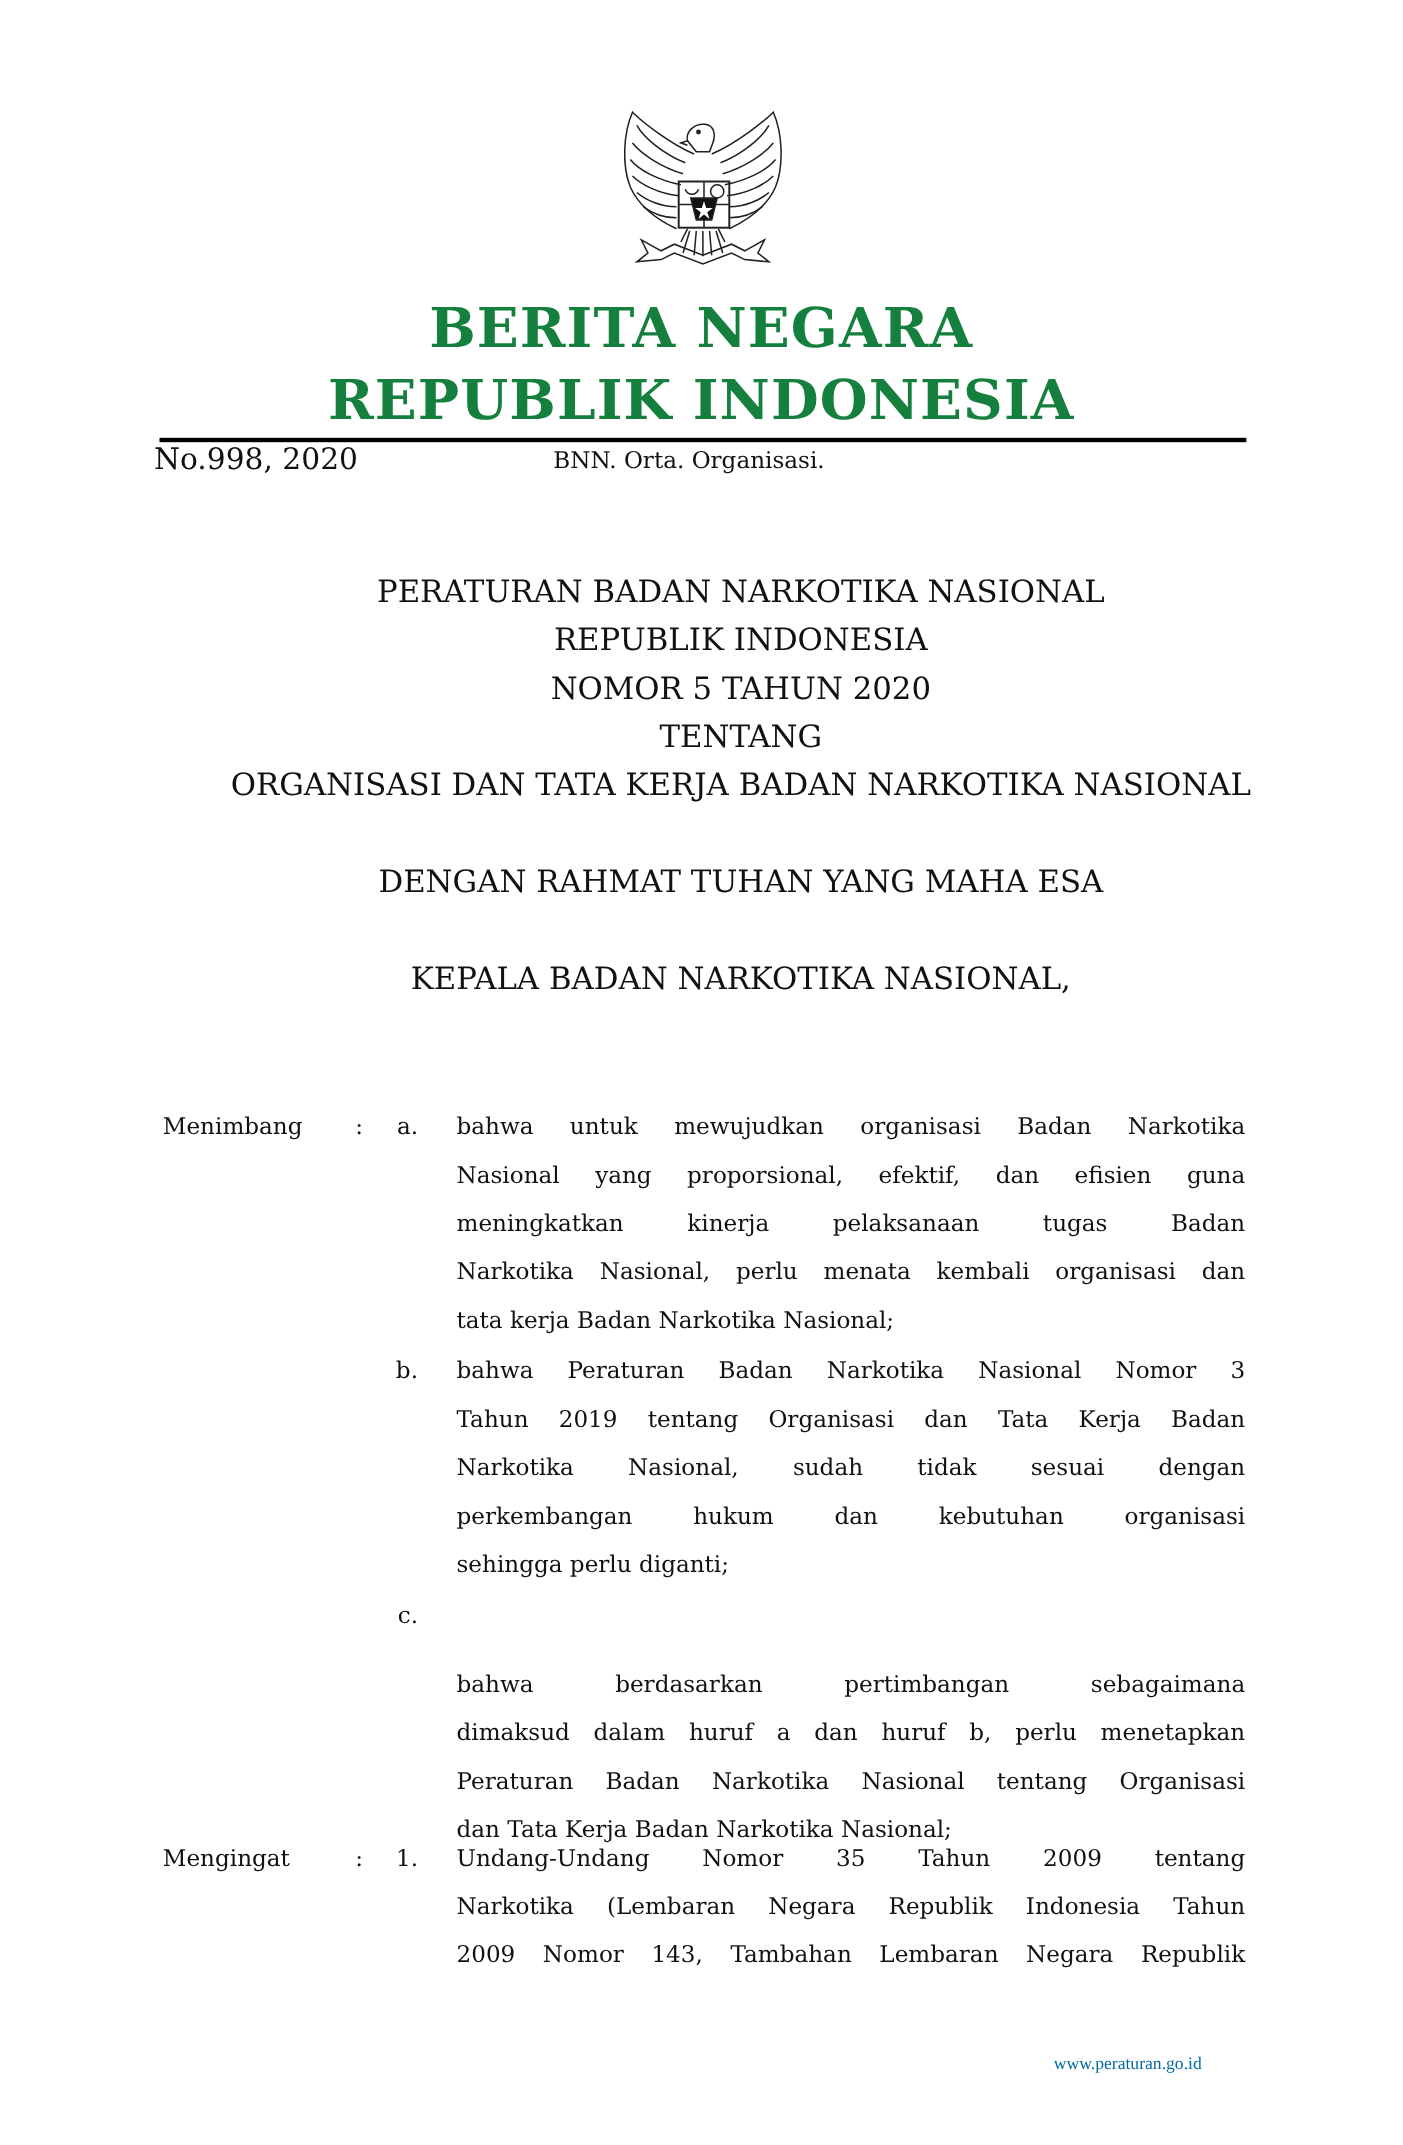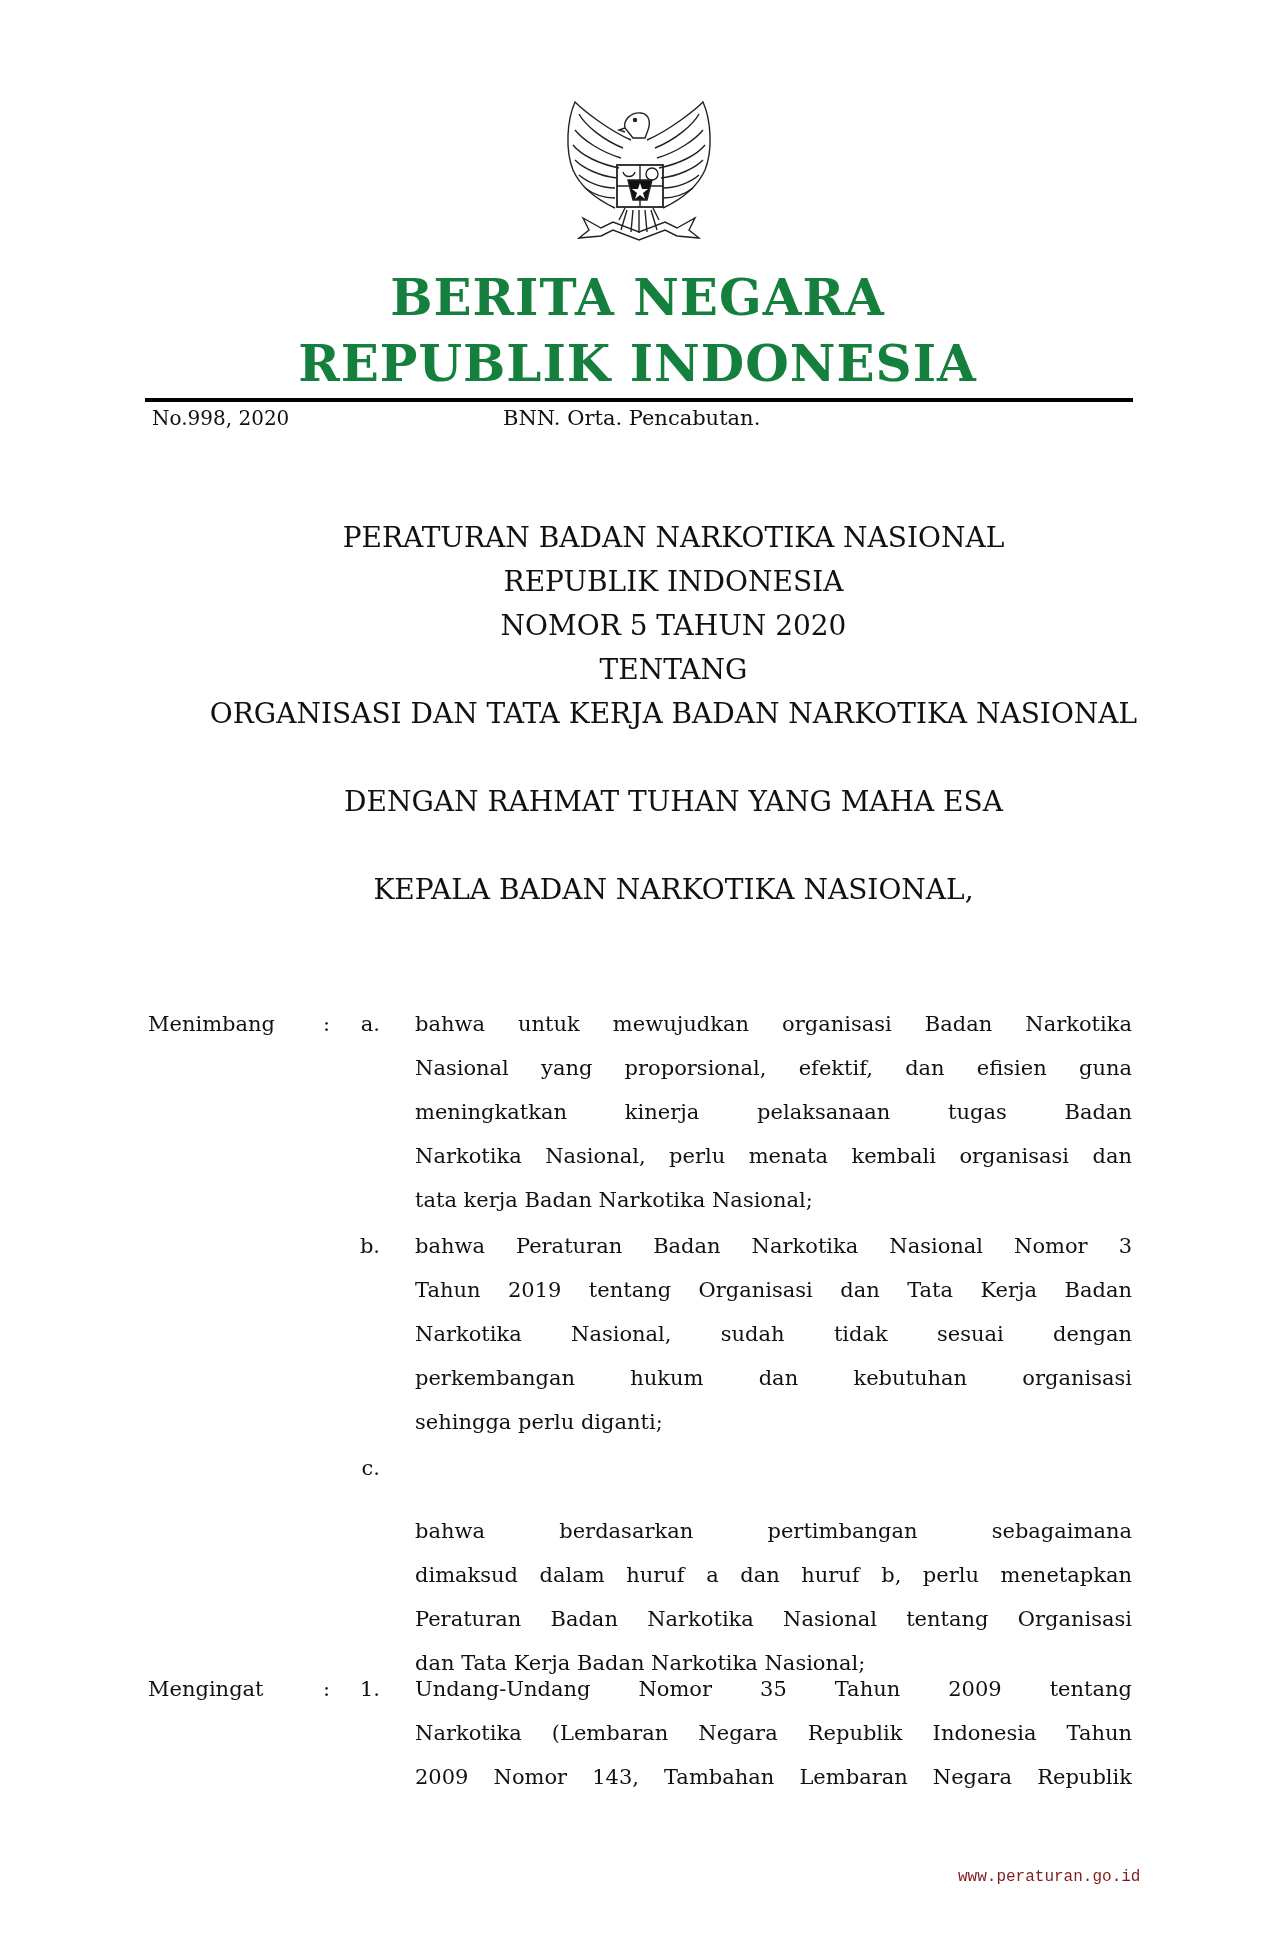--- a/index.html
+++ b/index.html
@@ -5,34 +5,34 @@
   html, body { margin: 0; padding: 0; background: #ffffff; }
   body { width: 1275px; height: 1950px; position: relative; overflow: hidden;
          font-family: "DejaVu Serif", "Liberation Serif", serif; color: #111; }
   .emblem { position: absolute; left: 553px; top: 100px; width: 172px; height: 152px; }
   .masthead { position: absolute; left: 0; width: 1275px; text-align: center;
               font-family: "DejaVu Serif", serif; font-weight: bold; color: #15803d;
               letter-spacing: 1px; }
   .mh1 { top: 268px; font-size: 50px; line-height: 60px; }
   .mh2 { top: 334px; font-size: 50px; line-height: 60px; }
   .rule { position: absolute; left: 145px; width: 988px; top: 398px; height: 4px; background: #000; }
-  .meta-no { position: absolute; left: 152px; top: 404px; font-size: 20px; line-height: 28px; }
+  .meta-no { position: absolute; left: 140px; top: 404px; font-size: 27px; line-height: 28px; }
   .meta-cat { position: absolute; left: 503px; top: 404px; font-size: 21px; line-height: 28px; }
   .center-line { position: absolute; left: 0; width: 1275px; text-align: center;
                  font-size: 28px; line-height: 28px; padding-left: 36px; }
   .row { position: absolute; font-size: 21px; line-height: 28px; text-align: right; }
   .label { left: 148px; }
   .colon { left: 323px; }
   .num { width: 60px; text-align: right; }
   .para { position: absolute; left: 415px; width: 717px; font-size: 21px; line-height: 44px;
           text-align: justify; text-align-last: justify; }
   .para span.line { display: block; text-align: justify; text-align-last: justify; }
   .para span.line.end { text-align-last: left; }
-  .footer-url { position: absolute; left: 958px; top: 1868px; font-family: Liberation Mono, monospace;
-                font-size: 16px; color: #7f1d1d; }
+  .footer-url { position: absolute; left: 958px; top: 1868px; font-family: Liberation Serif, serif;
+                font-size: 16px; color: #0369a1; }
 </style>
 </head>
 <body>
 
 <div class="emblem">
   <svg width="172" height="152" viewBox="0 0 172 152" fill="none" stroke="#222" stroke-width="1.4">
 
     <path d="M78 40 C55 30 30 10 22 2 C14 20 12 50 20 70 C28 88 45 100 62 108"></path>
     <path d="M70 48 C50 40 32 25 26 14"></path>
       <path d="M68 58 C48 52 30 40 22 30"></path>
@@ -66,21 +66,21 @@
     <path d="M30 118 L48 128 L60 122 L86 132 L112 122 L124 128 L142 118 L136 130 L146 138 L124 136 L112 130 L86 140 L60 130 L48 136 L26 138 L36 130 Z" stroke-width="1.4"></path>
 
     <path d="M72 108 L66 120 M100 108 L106 120"></path>
   </svg>
 </div>
 
 <div class="masthead mh1">BERITA NEGARA</div>
 <div class="masthead mh2">REPUBLIK INDONESIA</div>
 <div class="rule"></div>
 <div class="meta-no">No.998, 2020</div>
-<div class="meta-cat">BNN. Orta. Pencabutan.</div>
+<div class="meta-cat">BNN. Orta. Organisasi.</div>
 
 <div class="center-line" style="top:524px">PERATURAN BADAN NARKOTIKA NASIONAL</div>
 <div class="center-line" style="top:568px">REPUBLIK INDONESIA</div>
 <div class="center-line" style="top:612px">NOMOR 5 TAHUN 2020</div>
 <div class="center-line" style="top:656px">TENTANG</div>
 <div class="center-line" style="top:700px">ORGANISASI DAN TATA KERJA BADAN NARKOTIKA NASIONAL</div>
 <div class="center-line" style="top:788px">DENGAN RAHMAT TUHAN YANG MAHA ESA</div>
 <div class="center-line" style="top:876px">KEPALA BADAN NARKOTIKA NASIONAL,</div>
 
 <div class="row label" style="top:1010px">Menimbang</div>

